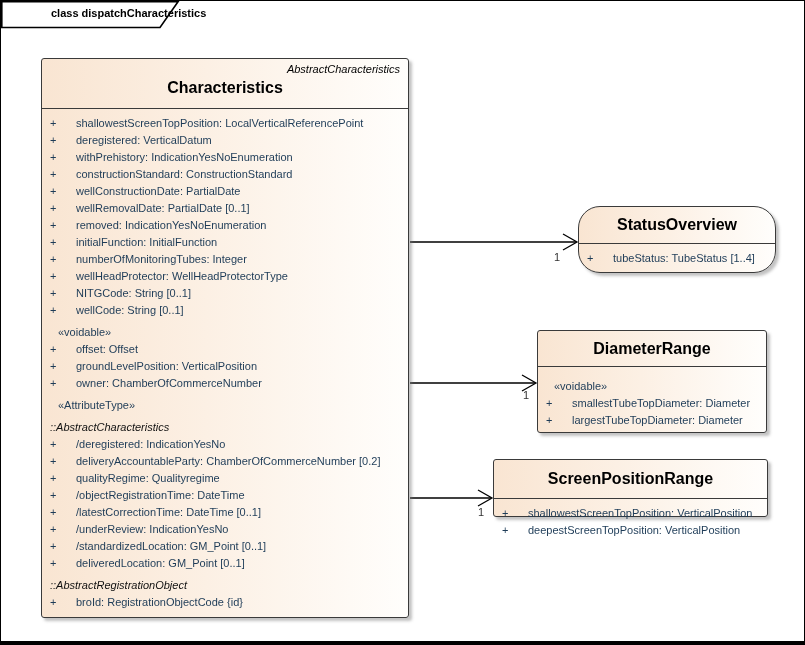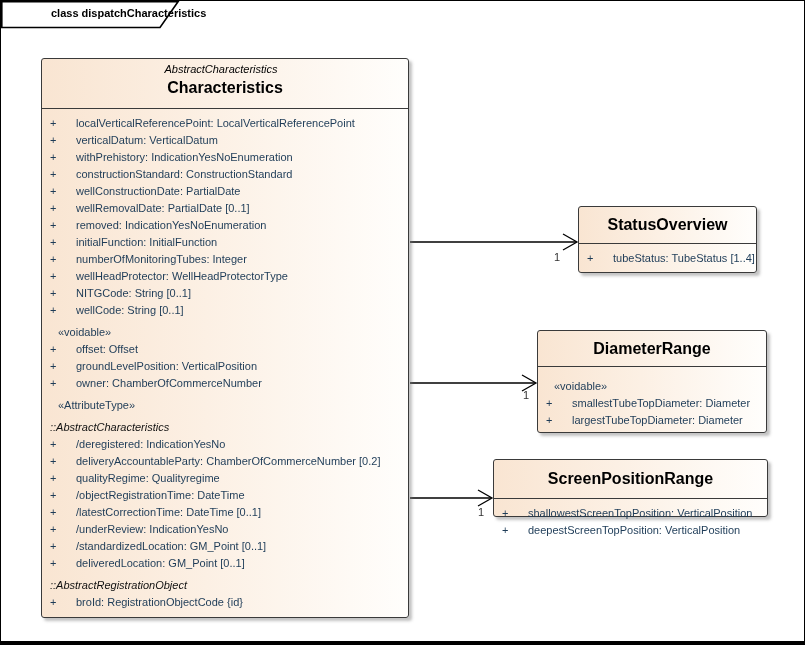--- a/index.html
+++ b/index.html
@@ -16,33 +16,33 @@
     white-space:nowrap;
     margin-left:40px;
   }
   
   .uml-class {
     position:absolute; border:1.5px solid #3a3a3a; border-radius:3px;
     background:linear-gradient(90deg, #f9e5d2 0%, #fcf0e4 45%, #fffefc 100%);
     box-shadow:3px 3px 3px rgba(120,120,120,0.45);
   }
   .cls-head { border-bottom:1px solid #3a3a3a; width:100%; }
-  .cls-stereo-hdr { font-style:italic; font-size:11px; text-align:center; padding:4px 8px 0 0; color:#000; white-space:nowrap; }
+  .cls-stereo-hdr { font-style:italic; font-size:11px; text-align:right; padding:4px 8px 0 0; color:#000; white-space:nowrap; }
   .cls-name { text-align:center; font-weight:700; font-size:16px; color:#000; padding-top:4px; white-space:nowrap; }
   .head-center { display:flex; align-items:center; justify-content:center; }
   .members { padding:5px 4px 0 8px; }
   .row { display:flex; align-items:center; height:17px; white-space:nowrap; color:#1d3b57; font-size:11px; }
   .row .vis { width:26px; flex:none; }
   .row.stereo { margin-top:5px;align-items:center; }
   .row.stereo .txt { margin-left:8px; }
   .row.module { margin-top:5px; font-style:italic; color:#101010; }
   
   .box-characteristics { left:40px; top:57px; width:368px; height:560px; }
   .box-characteristics .cls-head { height:50px; }
-  .box-status { left:577px; top:205px; width:179px; height:67px; }
+  .box-status { left:577px; top:205px; width:198px; height:67px;border-radius:22px; }
   .box-status .cls-head { height:37px; }
   .box-diameter { left:536px; top:329px; width:230px; height:103px; }
   .box-diameter .cls-head { height:36px; }
   .box-screen { left:492px; top:458px; width:275px; height:58px; }
   .box-screen .cls-head { height:39px; }
   
   .connectors { position:absolute; left:0; top:0; width:805px; height:645px; pointer-events:none; }
   .mult {
     position:absolute; font-size:11px; color:#333; white-space:nowrap;
   }
@@ -83,25 +83,25 @@
 
   <div class="uml-class box-characteristics">
     <div class="cls-head">
       <div class="cls-stereo-hdr">AbstractCharacteristics</div>
       <div class="cls-name">Characteristics</div>
     </div>
     <div class="members">
 
     <div class="row attr">
           <span class="vis">+</span>
-          <span class="txt">localVerticalReferencePoint: LocalVerticalReferencePoint</span>
-        </div>
-        <div class="row attr">
-          <span class="vis">+</span>
-          <span class="txt">verticalDatum: VerticalDatum</span>
+          <span class="txt">shallowestScreenTopPosition: LocalVerticalReferencePoint</span>
+        </div>
+        <div class="row attr">
+          <span class="vis">+</span>
+          <span class="txt">deregistered: VerticalDatum</span>
         </div>
         <div class="row attr">
           <span class="vis">+</span>
           <span class="txt">withPrehistory: IndicationYesNoEnumeration</span>
         </div>
         <div class="row attr">
           <span class="vis">+</span>
           <span class="txt">constructionStandard: ConstructionStandard</span>
         </div>
         <div class="row attr">

